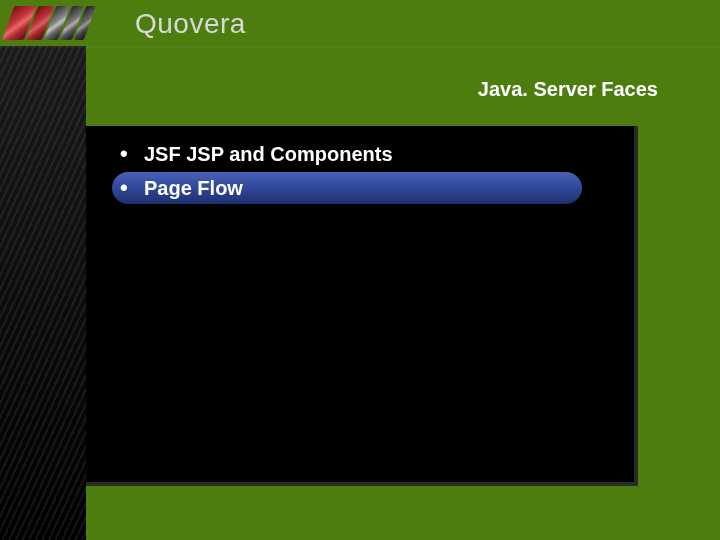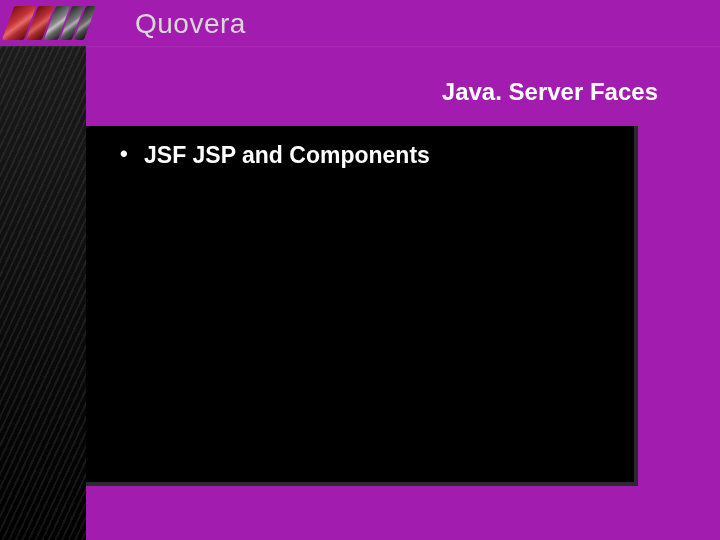--- a/index.html
+++ b/index.html
@@ -8,21 +8,21 @@
     height: 540px;
     background: #000;
     font-family: Verdana, Geneva, sans-serif;
     overflow: hidden;
     position: relative;
   }
   .slide {
     width: 720px;
     height: 540px;
     position: relative;
-    background: #a21caf;
+    background: #4d7c0f;
   }
   .header-bar {
     position: absolute;
     top: 0;
     left: 0;
     width: 720px;
     height: 50px;
   }
   .logo-accent {
     position: absolute;
@@ -62,21 +62,21 @@
     width: 720px;
     height: 2px;
     background: linear-gradient(to bottom, rgba(255,255,255,0.08), rgba(0,0,0,0));
   }
   .slide-title {
     position: absolute;
     top: 78px;
     right: 62px;
     color: #fff;
     font-weight: 700;
-    font-size: 24px;
+    font-size: 20px;
   }
   .content-panel {
     position: absolute;
     top: 126px;
     left: 86px;
     width: 552px;
     height: 360px;
     background: linear-gradient(to bottom, #000 0%, #000 100%);
     border-right: 4px solid #2a2a2a;
     border-bottom: 4px solid #2a2a2a;
@@ -98,21 +98,21 @@
   .bullets {
     position: absolute;
     top: 138px;
     left: 112px;
     width: 520px;
     list-style: none;
   }
   .bullets li {
     color: #fff;
     font-weight: 700;
-    font-size: 23px;
+    font-size: 20px;
     line-height: 1.0;
     padding: 6px 6px 6px 32px;
     position: relative;
     margin-bottom: 2px;
   }
   .bullets li::before {
     content: "•";
     position: absolute;
     left: 8px;
     top: 5px;
@@ -144,15 +144,16 @@
   </div>
 
   <div class="divider"></div>
 
   <div class="slide-title">Java. Server Faces</div>
 
   <div class="content-panel"></div>
 
   <ul class="bullets">
     <li>JSF JSP and Components</li>
+    <li class="highlighted">Page Flow</li>
   </ul>
 
 </div>
 
 </body></html>

